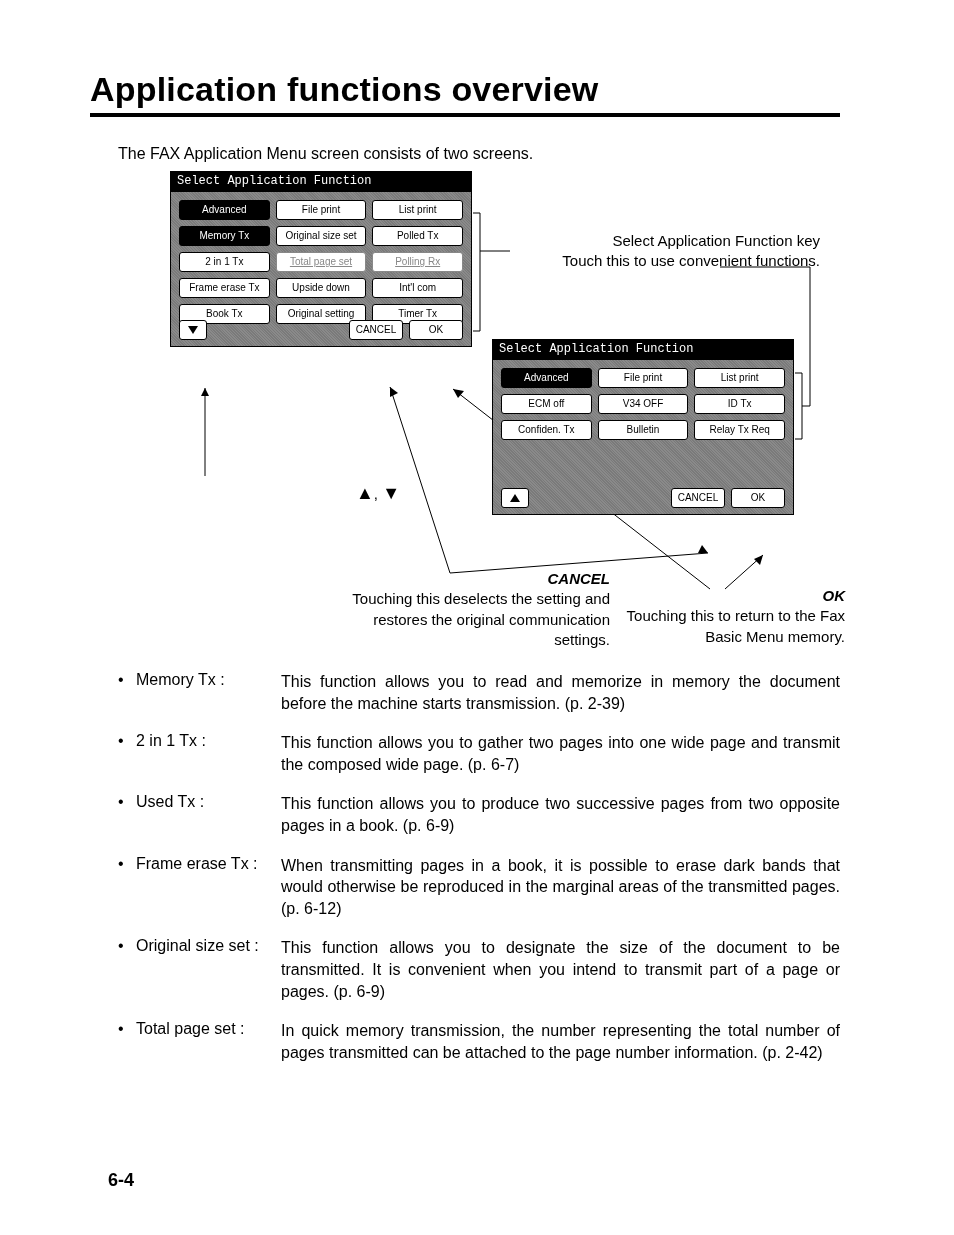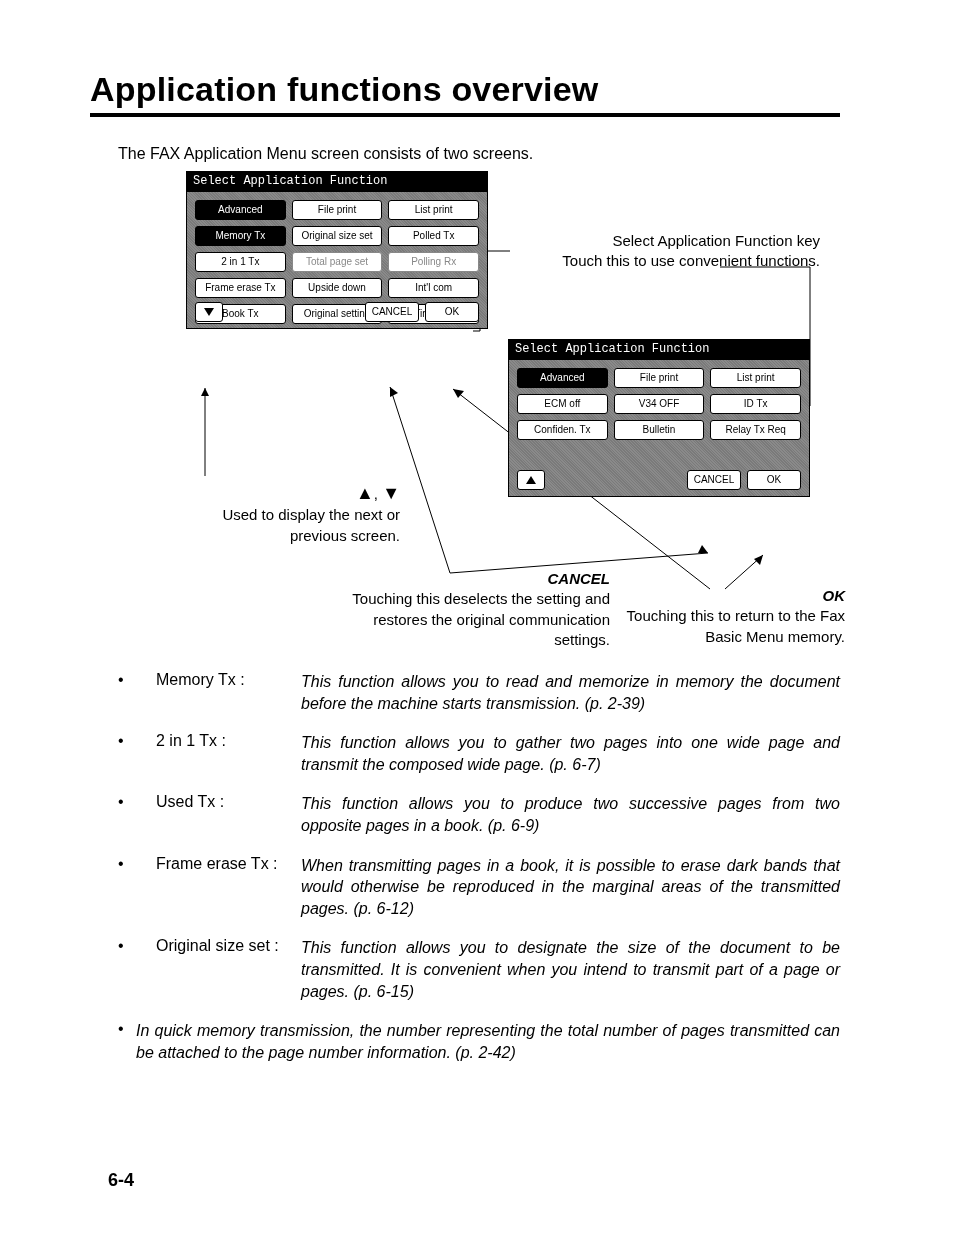--- a/index.html
+++ b/index.html
@@ -42,25 +42,24 @@
   .diagram svg.lines {
     position: absolute;
     left: 0; top: 0;
     width: 760px; height: 490px;
     pointer-events: none;
   }
   
   .panel {
     position: absolute;
     width: 302px;
-    height: 158px;
+    height: 176px;
     border: 1px solid #000;
     background: repeating-linear-gradient(45deg,#8a8a8a 0 1px,#7a7a7a 1px 2px);
     box-sizing: border-box;
-    margin-left: 16px;
   }
   .panel-title {
     position: absolute;
     left: 0; top: 0; right: 0;
     height: 20px;
     background: #000;
     color: #fff;
     font-family: "Courier New", monospace;
     font-size: 12px;
     padding: 2px 6px;
@@ -91,20 +90,21 @@
     white-space: nowrap;
     overflow: hidden;
   }
   .btn.inverted {
     background: #000;
     color: #fff;
   }
   .btn.dim {
     color: #888;
     border-color: #888;
+    text-decoration: underline;
   }
   .panel-footer {
     position: absolute;
     bottom: 6px; left: 8px; right: 8px;
     display: flex;
     align-items: center;
   }
   .arrow-btn {
     width: 28px; height: 20px;
     background: #fff;
@@ -151,27 +151,25 @@
     margin-bottom: 18px;
   }
   .bitem .dot {
     width: 18px;
     flex: 0 0 18px;
     text-align: left;
   }
   .bitem .term {
     width: 145px;
     flex: 0 0 145px;
-    margin-left: 20px;
   }
   .bitem .desc {
     flex: 1;
     text-align: justify;
     line-height: 1.35;
-    font-style: italic;
   }
   .page-num {
     position: absolute;
     left: 90px;
     bottom: 44px;
     font-weight: bold;
     font-size: 18px;
     margin-left: 18px;
   }
 </style>
@@ -280,21 +278,20 @@
         <div class="footer-btn">OK</div>
       </div>
     </div>
 
     <div class="callout" style="left:350px; top:60px; width:300px;">
       <span>Select Application Function key</span><br>
       <span>Touch this to use convenient functions.</span>
     </div>
     <div class="callout" style="left:10px; top:310px; width:220px;">
       <span class="arrow-glyph">▲</span><span>,</span> <span class="arrow-glyph">▼</span><br>
-      <span>Used to display the next or previous screen.</span>
     </div>
     <div class="callout" style="left:155px; top:398px; width:285px;">
       <span class="label">CANCEL</span><br>
       <span>Touching this deselects the setting and restores the original communication settings.</span>
     </div>
     <div class="callout" style="left:445px; top:415px; width:230px;">
       <span class="label">OK</span><br>
       <span>Touching this to return to the Fax Basic Menu memory.</span>
     </div>
   </div>
@@ -316,22 +313,23 @@
         <div class="desc">This function allows you to produce two successive pages from two opposite pages in a book. (p. 6-9)</div>
       </div>
       <div class="bitem">
         <div class="dot">•</div>
         <div class="term">Frame erase Tx :</div>
         <div class="desc">When transmitting pages in a book, it is possible to erase dark bands that would otherwise be reproduced in the marginal areas of the transmitted pages. (p. 6-12)</div>
       </div>
       <div class="bitem">
         <div class="dot">•</div>
         <div class="term">Original size set :</div>
-        <div class="desc">This function allows you to designate the size of the document to be transmitted. It is convenient when you intend to transmit part of a page or pages. (p. 6-15)</div>
-      </div>
-      <div class="bitem">
-        <div class="dot">•</div>
+        <div class="desc">This function allows you to designate the size of the document to be transmitted. It is convenient when you intend to transmit part of a page or pages. (p. 6-9)</div>
+      </div>
+      <div class="bitem">
+        <div class="dot">•</div>
+        <div class="term">Total page set :</div>
         <div class="desc">In quick memory transmission, the number representing the total number of pages transmitted can be attached to the page number information. (p. 2-42)</div>
       </div>
     </div>
 
   <div class="page-num">6-4</div>
 </div>
 
 </body></html>

